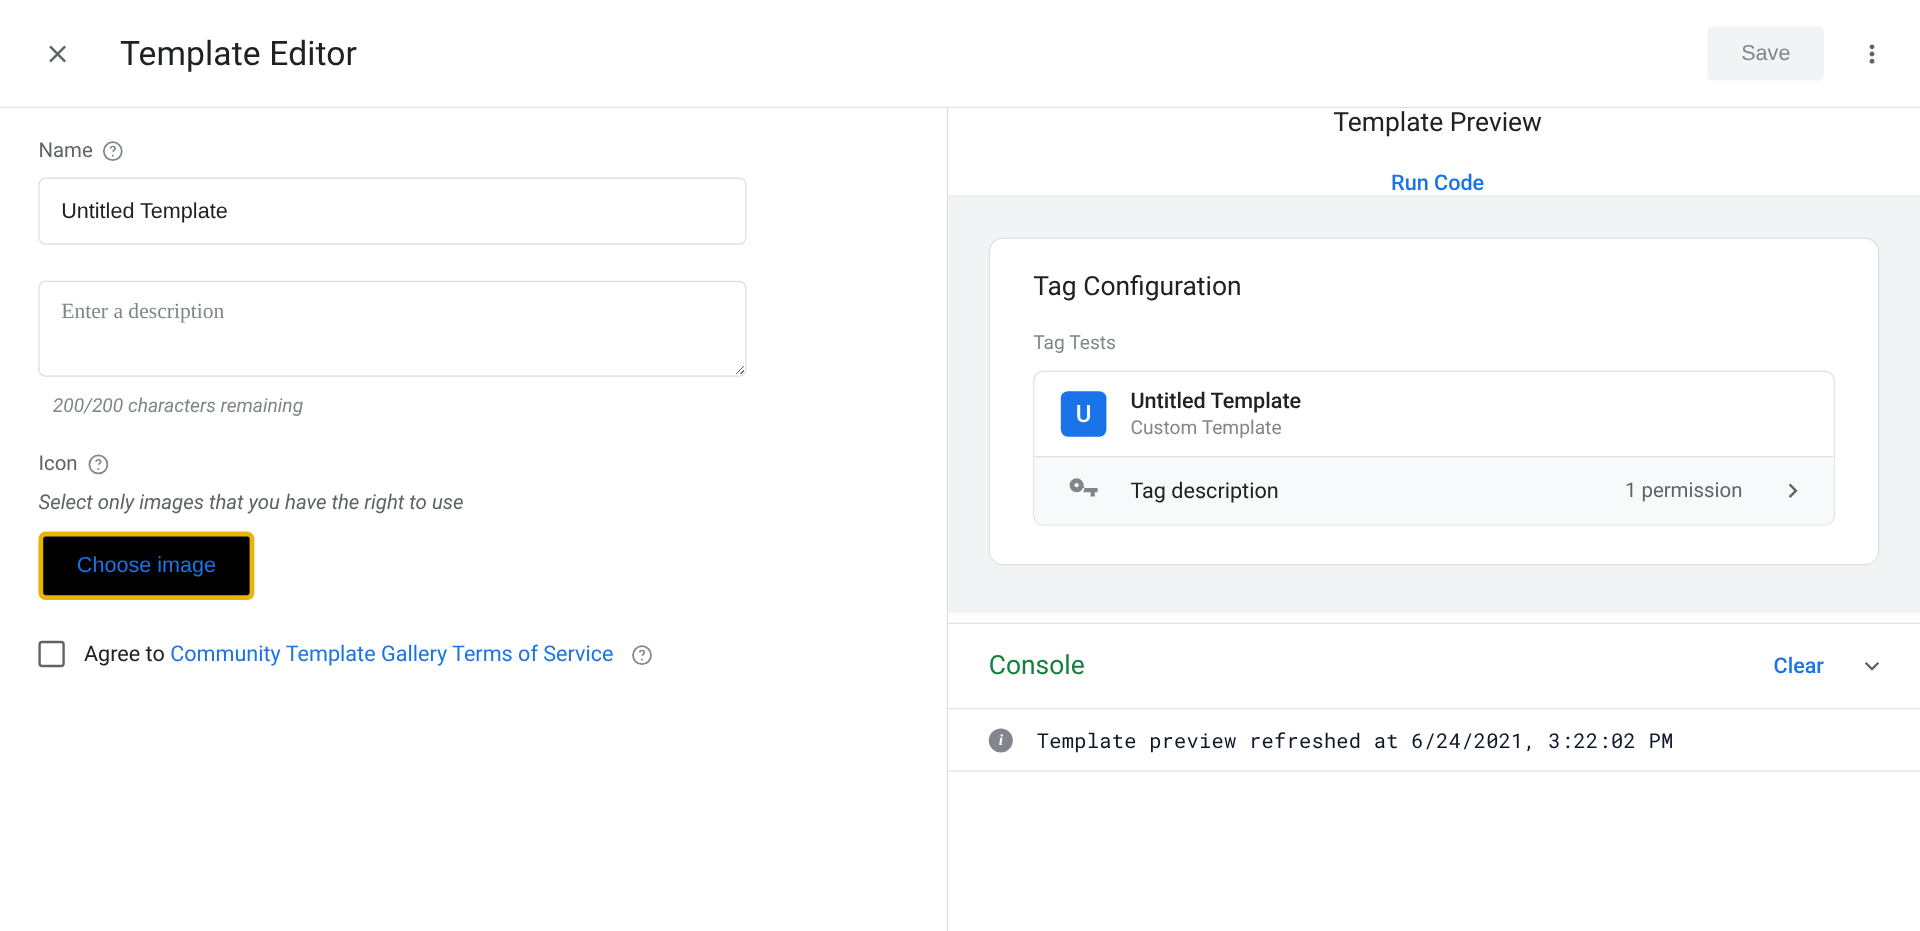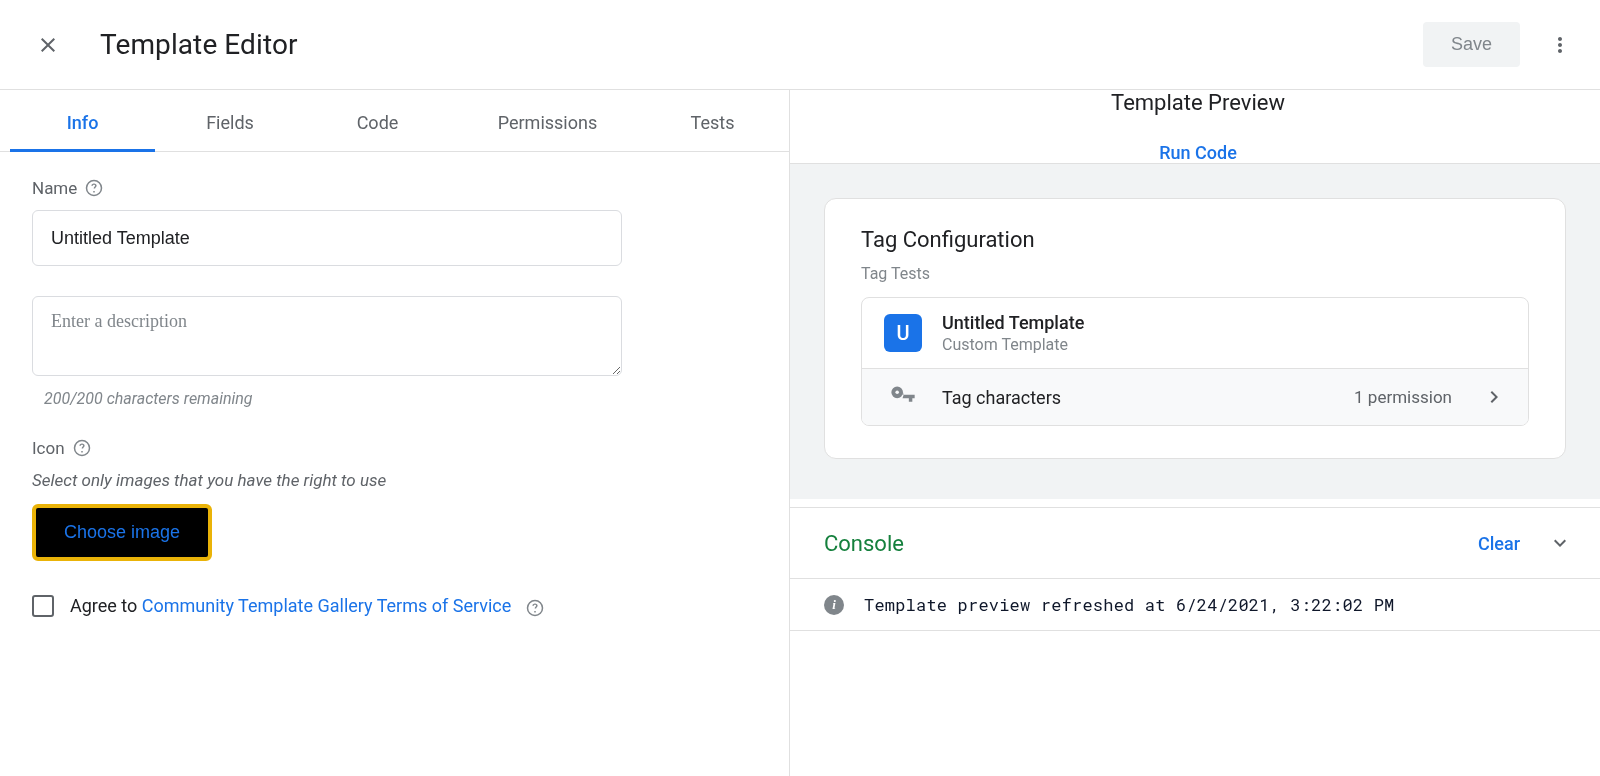--- a/index.html
+++ b/index.html
@@ -212,21 +212,21 @@
 .tag-card {
   background: #fff;
   border: 1px solid #e0e0e0;
   border-radius: 12px;
   padding: 28px 36px 32px;
 }
 .tag-card-title {
   font-size: 22px;
   font-weight: 400;
   color: #202124;
-  margin-bottom: 12px;
+  margin-bottom: 24px;
 }
 .tag-type-label {
   font-size: 16px;
   color: #80868b;
   margin-bottom: 14px;
 }
 .tag-rows {
   border: 1px solid #e0e0e0;
   border-radius: 8px;
   overflow: hidden;
@@ -352,27 +352,20 @@
     <div class="page-title">Template Editor</div>
     <div class="topbar-spacer"></div>
     <button class="save-button">Save</button>
     <svg class="more-icon" viewBox="0 0 24 24">
         <path fill="currentColor" d="M12 8c1.1 0 2-.9 2-2s-.9-2-2-2-2 .9-2 2 .9 2 2 2zm0 2c-1.1 0-2 .9-2 2s.9 2 2 2 2-.9 2-2-.9-2-2-2zm0 6c-1.1 0-2 .9-2 2s.9 2 2 2 2-.9 2-2-.9-2-2-2z"></path>
       </svg>
   </div>
 
   <div class="body">
     <div class="left">
-      <div class="tabs">
-        <div class="tab tab-info active">Info</div>
-        <div class="tab tab-fields">Fields</div>
-        <div class="tab tab-code">Code</div>
-        <div class="tab tab-permissions">Permissions</div>
-        <div class="tab tab-tests">Tests</div>
-      </div>
 
       <div class="form">
         <div class="field-label">
           <span>Name</span>
           <svg class="help-icon" viewBox="0 0 24 24">
               <path fill="none" stroke="currentColor" stroke-width="2" d="M12 2a10 10 0 100 20 10 10 0 000-20z"></path>
               <path fill="currentColor" d="M11 16h2v2h-2zm1-10c-2 0-3.5 1.3-3.5 3h2c0-.8.7-1.3 1.5-1.3s1.5.5 1.5 1.3c0 1.3-2 1.5-2 3.5h2c0-1.3 2-1.7 2-3.5 0-1.7-1.5-3-3.5-3z"></path>
             </svg>
         </div>
         <input class="text-input" value="Untitled Template" style="">
@@ -426,21 +419,21 @@
                 <div class="tag-row-sub">Custom Template</div>
               </div>
             </div>
             <div class="tag-row">
               <div class="key-icon-wrap">
                 <svg class="key-icon" viewBox="0 0 24 24">
                     <path fill="currentColor" d="M7 13a5 5 0 115-5 5 5 0 01-5 5zm5-5a5 5 0 00-.4 2H22v3h-2v3h-3v-3h-5.4A5 5 0 0012 8z"></path>
                     <circle cx="7" cy="8" r="1.5" fill="#f8f9fa"></circle>
                   </svg>
               </div>
-              <div class="perm-label">Tag characters</div>
+              <div class="perm-label">Tag description</div>
               <div class="perm-count">1 permission</div>
               <svg class="chevron-icon" viewBox="0 0 24 24">
                   <path fill="currentColor" d="M8.59 16.59 13.17 12 8.59 7.41 10 6l6 6-6 6z"></path>
                 </svg>
             </div>
           </div>
         </div>
       </div>
 
       <div class="console-header">

